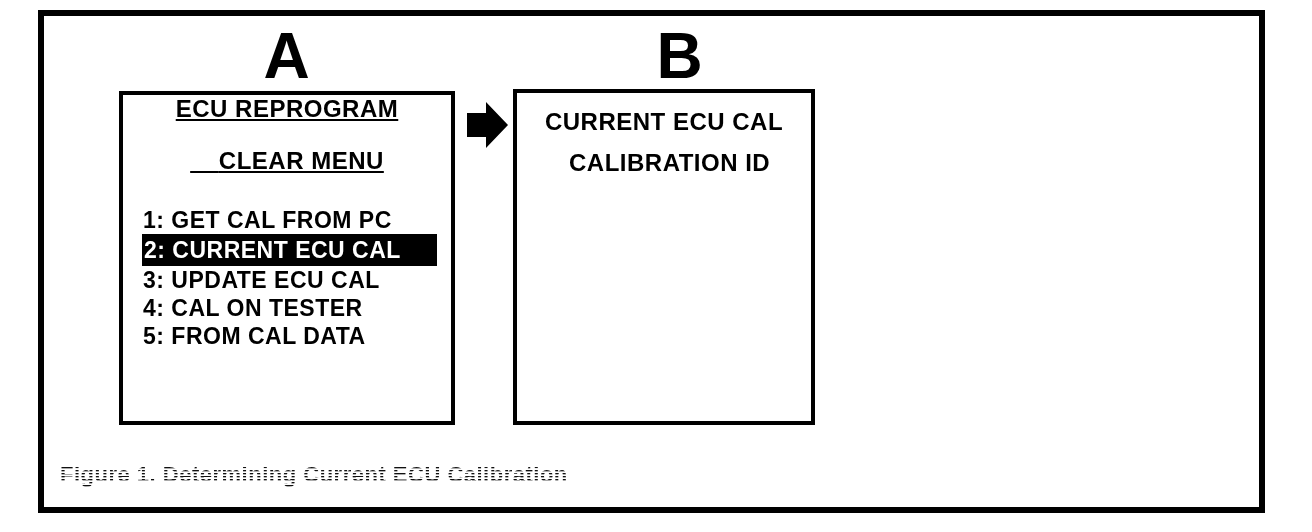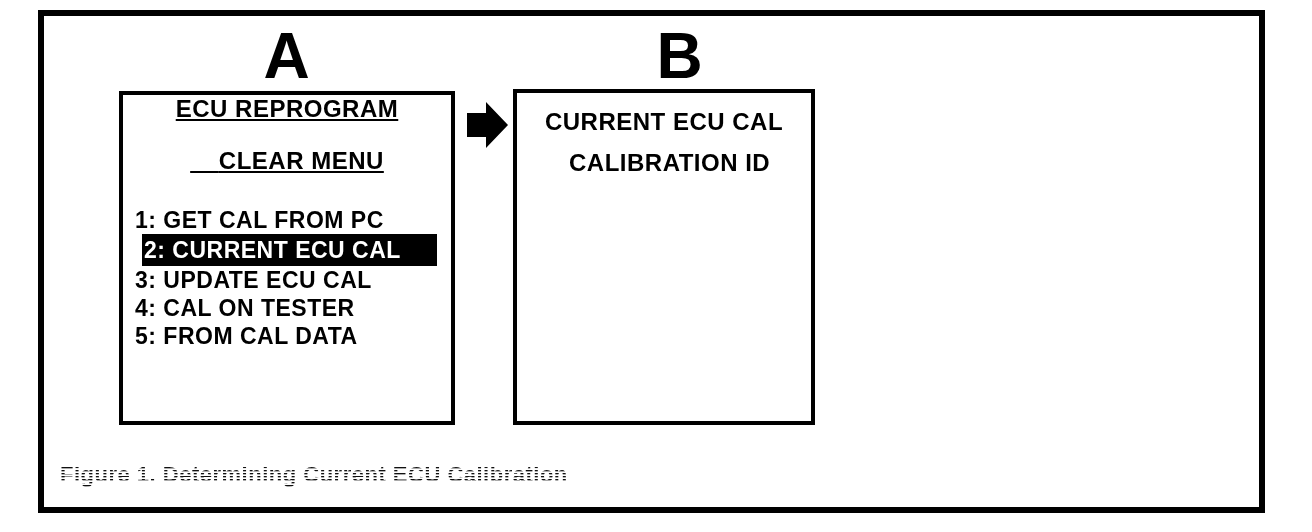--- a/index.html
+++ b/index.html
@@ -55,21 +55,21 @@
 
   .menu {
     position: absolute;
     top: 111px; left: 0; right: 0;
   }
   .menu-item {
     font-weight: bold;
     font-size: 23px;
     line-height: 28px;
     height: 28px;
-    padding-left: 12px;
+    padding-left: 20px;
     letter-spacing: 0.5px;
     white-space: pre;
   }
   .menu-item.selected {
     background: #000;
     color: #fff;
     height: 32px;
     line-height: 32px;
     margin-left: 19px;
     margin-right: 14px;

